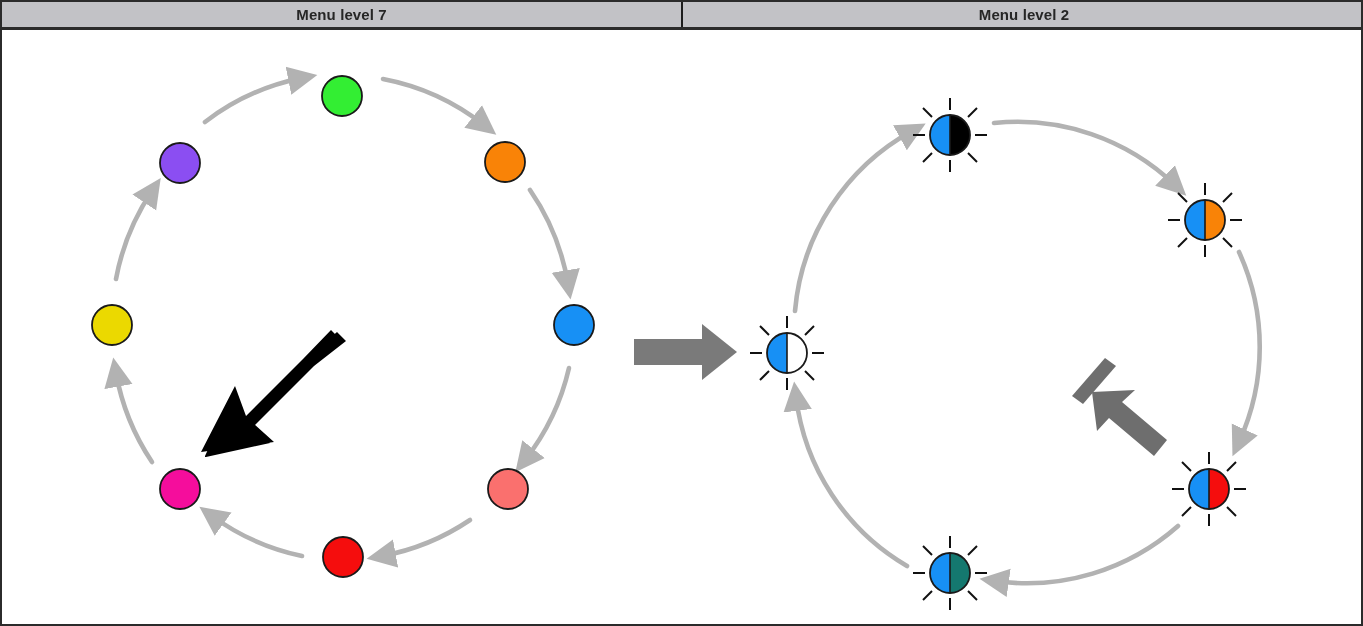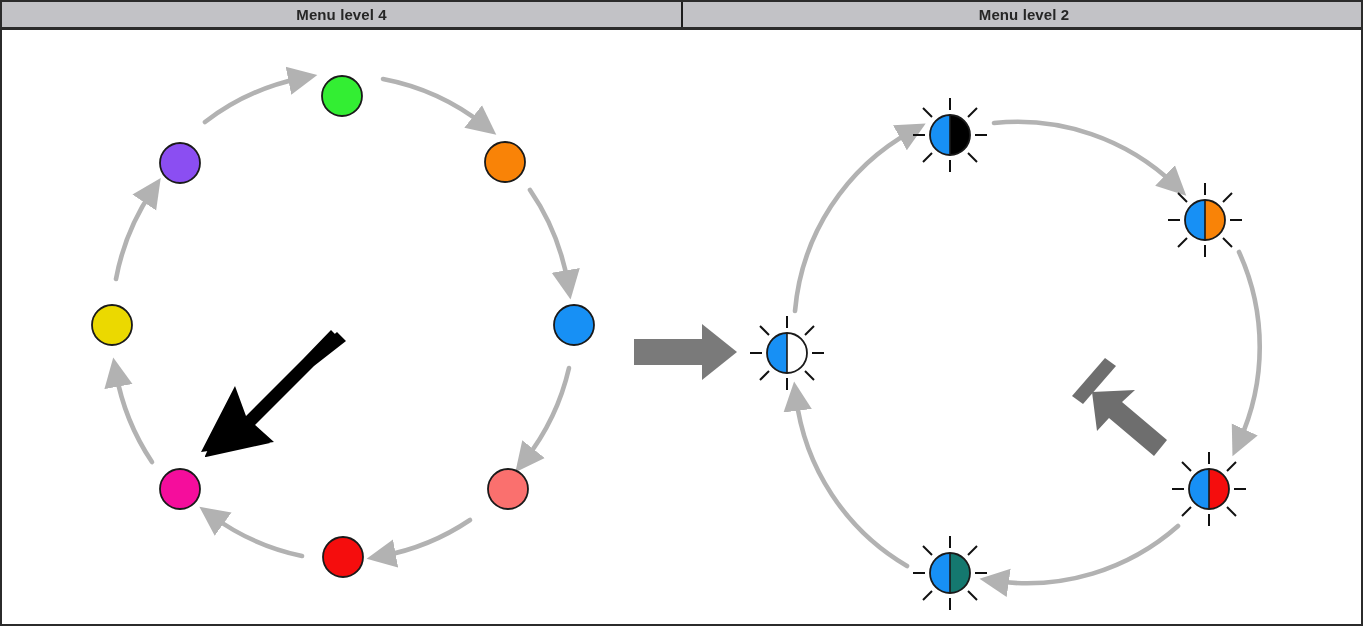--- a/index.html
+++ b/index.html
@@ -57,21 +57,21 @@
     border-radius: 50%;
     cursor: pointer;
   }
 </style>
 </head>
 <body>
 
 <div id="page">
 
   <div id="header">
-    <div id="hdr-left" class="hdr-cell">Menu level 4</div>
+    <div id="hdr-left" class="hdr-cell">Menu level 7</div>
     <div id="hdr-right" class="hdr-cell">Menu level 2</div>
   </div>
 
   <div id="canvas">
     <svg width="1359" height="594" viewBox="0 0 1359 594" xmlns="http://www.w3.org/2000/svg">
 
       <defs>
         <marker id="ringhead" markerWidth="7" markerHeight="7" refX="3.0" refY="3.5" orient="auto" markerUnits="strokeWidth">
           <path d="M0,0.4 L6.4,3.5 L0,6.6 Z" fill="#b2b2b2"></path>
         </marker>

